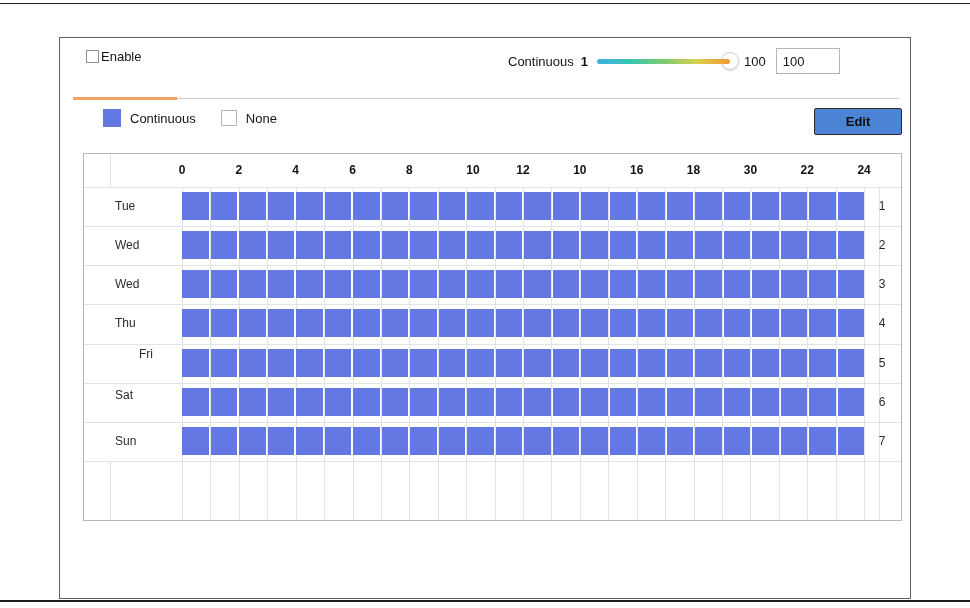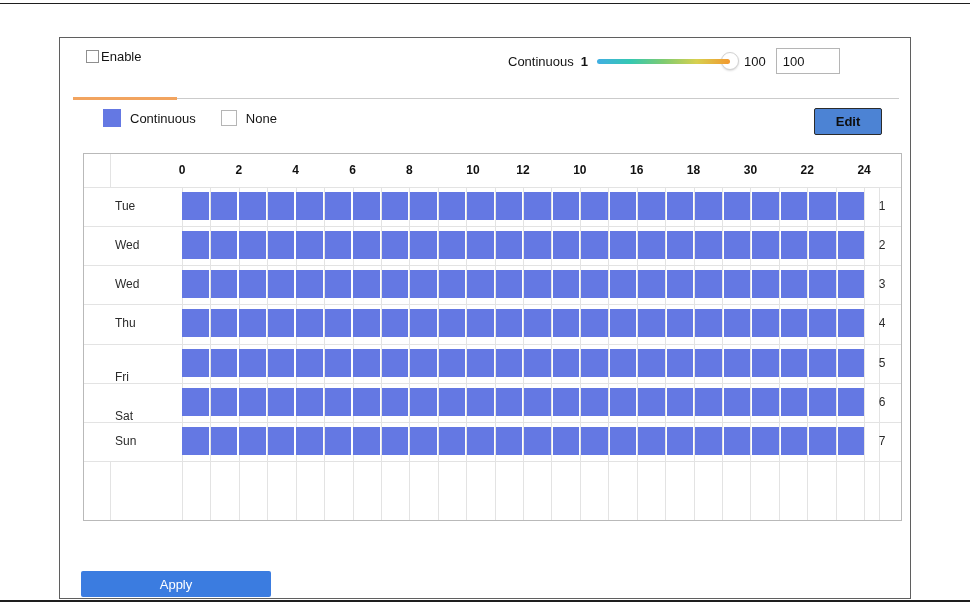--- a/index.html
+++ b/index.html
@@ -30,21 +30,21 @@
   .tab { cursor:pointer; }
   .tab-divider { position:absolute; left:13px; top:60px; width:826px; height:1px; background:#cbcbcb; }
   .tab-underline { position:absolute; left:13px; top:59px; width:104px; height:3px; background:#f2a45f; }
 
   
   .legend { position:absolute; left:43px; top:71px; display:flex; align-items:center; font-size:13px; color:#141414; }
   .swatch-cont { width:18px; height:18px; background:#6478e3; margin-right:9px; }
   .swatch-none { width:16px; height:16px; background:#fff; border:1px solid #b5b5b5; margin-left:25px; margin-right:9px; }
 
   
-  .edit-btn { position:absolute; left:754px; top:70px; width:68px; height:27px; background:#4c83d4;
+  .edit-btn { position:absolute; left:754px; top:70px; width:88px; height:27px; background:#4c83d4;
     border:1px solid #2b2b2b; color:#0e0e0e; font-size:13px; font-weight:600; border-radius:2px;
     font-family:"Liberation Sans", sans-serif; cursor:pointer; }
 
   
   .grid { position:absolute; left:23px; top:115px; width:819px; height:368px; border:1px solid #b9b9b9; background:#fff; }
   .tick { position:absolute; top:9px; transform:translateX(-50%); font-size:12px; font-weight:bold; color:#111; }
   .vline { position:absolute; width:1px; background:#e3e3e3; }
   .hline { position:absolute; left:0; width:817px; height:1px; background:#e3e3e3; }
   .day-label { position:absolute; left:31px; font-size:12px; color:#2b2b2b; }
   .row-num { position:absolute; left:780px; width:36px; text-align:center; font-size:12px; color:#2b2b2b; }
@@ -245,21 +245,21 @@
           <div class="bar-cell" style="background: rgb(100, 120, 227);"></div>
           <div class="bar-cell" style="background: rgb(100, 120, 227);"></div>
           <div class="bar-cell" style="background: rgb(100, 120, 227);"></div>
           <div class="bar-cell" style="background: rgb(100, 120, 227);"></div>
           <div class="bar-cell" style="background: rgb(100, 120, 227);"></div>
           <div class="bar-cell" style="background: rgb(100, 120, 227);"></div>
           <div class="bar-cell" style="background: rgb(100, 120, 227);"></div>
           <div class="bar-cell" style="background: rgb(100, 120, 227);"></div>
         </div>
         <div class="row-num" style="top: 162.42px;">4</div>
-        <div class="day-label" style="top: 216px;">Fri</div>
+        <div class="day-label" style="top: 193px; margin-left: 24px;">Fri</div>
         <div class="bar" style="left: 98px; top: 194.56px; width: 682.08px;">
           <div class="bar-cell" style="background: rgb(100, 120, 227);"></div>
           <div class="bar-cell" style="background: rgb(100, 120, 227);"></div>
           <div class="bar-cell" style="background: rgb(100, 120, 227);"></div>
           <div class="bar-cell" style="background: rgb(100, 120, 227);"></div>
           <div class="bar-cell" style="background: rgb(100, 120, 227);"></div>
           <div class="bar-cell" style="background: rgb(100, 120, 227);"></div>
           <div class="bar-cell" style="background: rgb(100, 120, 227);"></div>
           <div class="bar-cell" style="background: rgb(100, 120, 227);"></div>
           <div class="bar-cell" style="background: rgb(100, 120, 227);"></div>
@@ -273,21 +273,21 @@
           <div class="bar-cell" style="background: rgb(100, 120, 227);"></div>
           <div class="bar-cell" style="background: rgb(100, 120, 227);"></div>
           <div class="bar-cell" style="background: rgb(100, 120, 227);"></div>
           <div class="bar-cell" style="background: rgb(100, 120, 227);"></div>
           <div class="bar-cell" style="background: rgb(100, 120, 227);"></div>
           <div class="bar-cell" style="background: rgb(100, 120, 227);"></div>
           <div class="bar-cell" style="background: rgb(100, 120, 227);"></div>
           <div class="bar-cell" style="background: rgb(100, 120, 227);"></div>
         </div>
         <div class="row-num" style="top: 201.56px;">5</div>
-        <div class="day-label" style="top: 255px;">Sat</div>
+        <div class="day-label" style="top: 234px;">Sat</div>
         <div class="bar" style="left: 98px; top: 233.7px; width: 682.08px;">
           <div class="bar-cell" style="background: rgb(100, 120, 227);"></div>
           <div class="bar-cell" style="background: rgb(100, 120, 227);"></div>
           <div class="bar-cell" style="background: rgb(100, 120, 227);"></div>
           <div class="bar-cell" style="background: rgb(100, 120, 227);"></div>
           <div class="bar-cell" style="background: rgb(100, 120, 227);"></div>
           <div class="bar-cell" style="background: rgb(100, 120, 227);"></div>
           <div class="bar-cell" style="background: rgb(100, 120, 227);"></div>
           <div class="bar-cell" style="background: rgb(100, 120, 227);"></div>
           <div class="bar-cell" style="background: rgb(100, 120, 227);"></div>
@@ -331,15 +331,14 @@
           <div class="bar-cell" style="background: rgb(100, 120, 227);"></div>
           <div class="bar-cell" style="background: rgb(100, 120, 227);"></div>
           <div class="bar-cell" style="background: rgb(100, 120, 227);"></div>
           <div class="bar-cell" style="background: rgb(100, 120, 227);"></div>
           <div class="bar-cell" style="background: rgb(100, 120, 227);"></div>
           <div class="bar-cell" style="background: rgb(100, 120, 227);"></div>
         </div>
         <div class="row-num" style="top: 279.84px;">7</div>
       </div>
 
-    <button class="apply-btn">Apply</button>
   </div>
 </div>
 
 </body></html>

